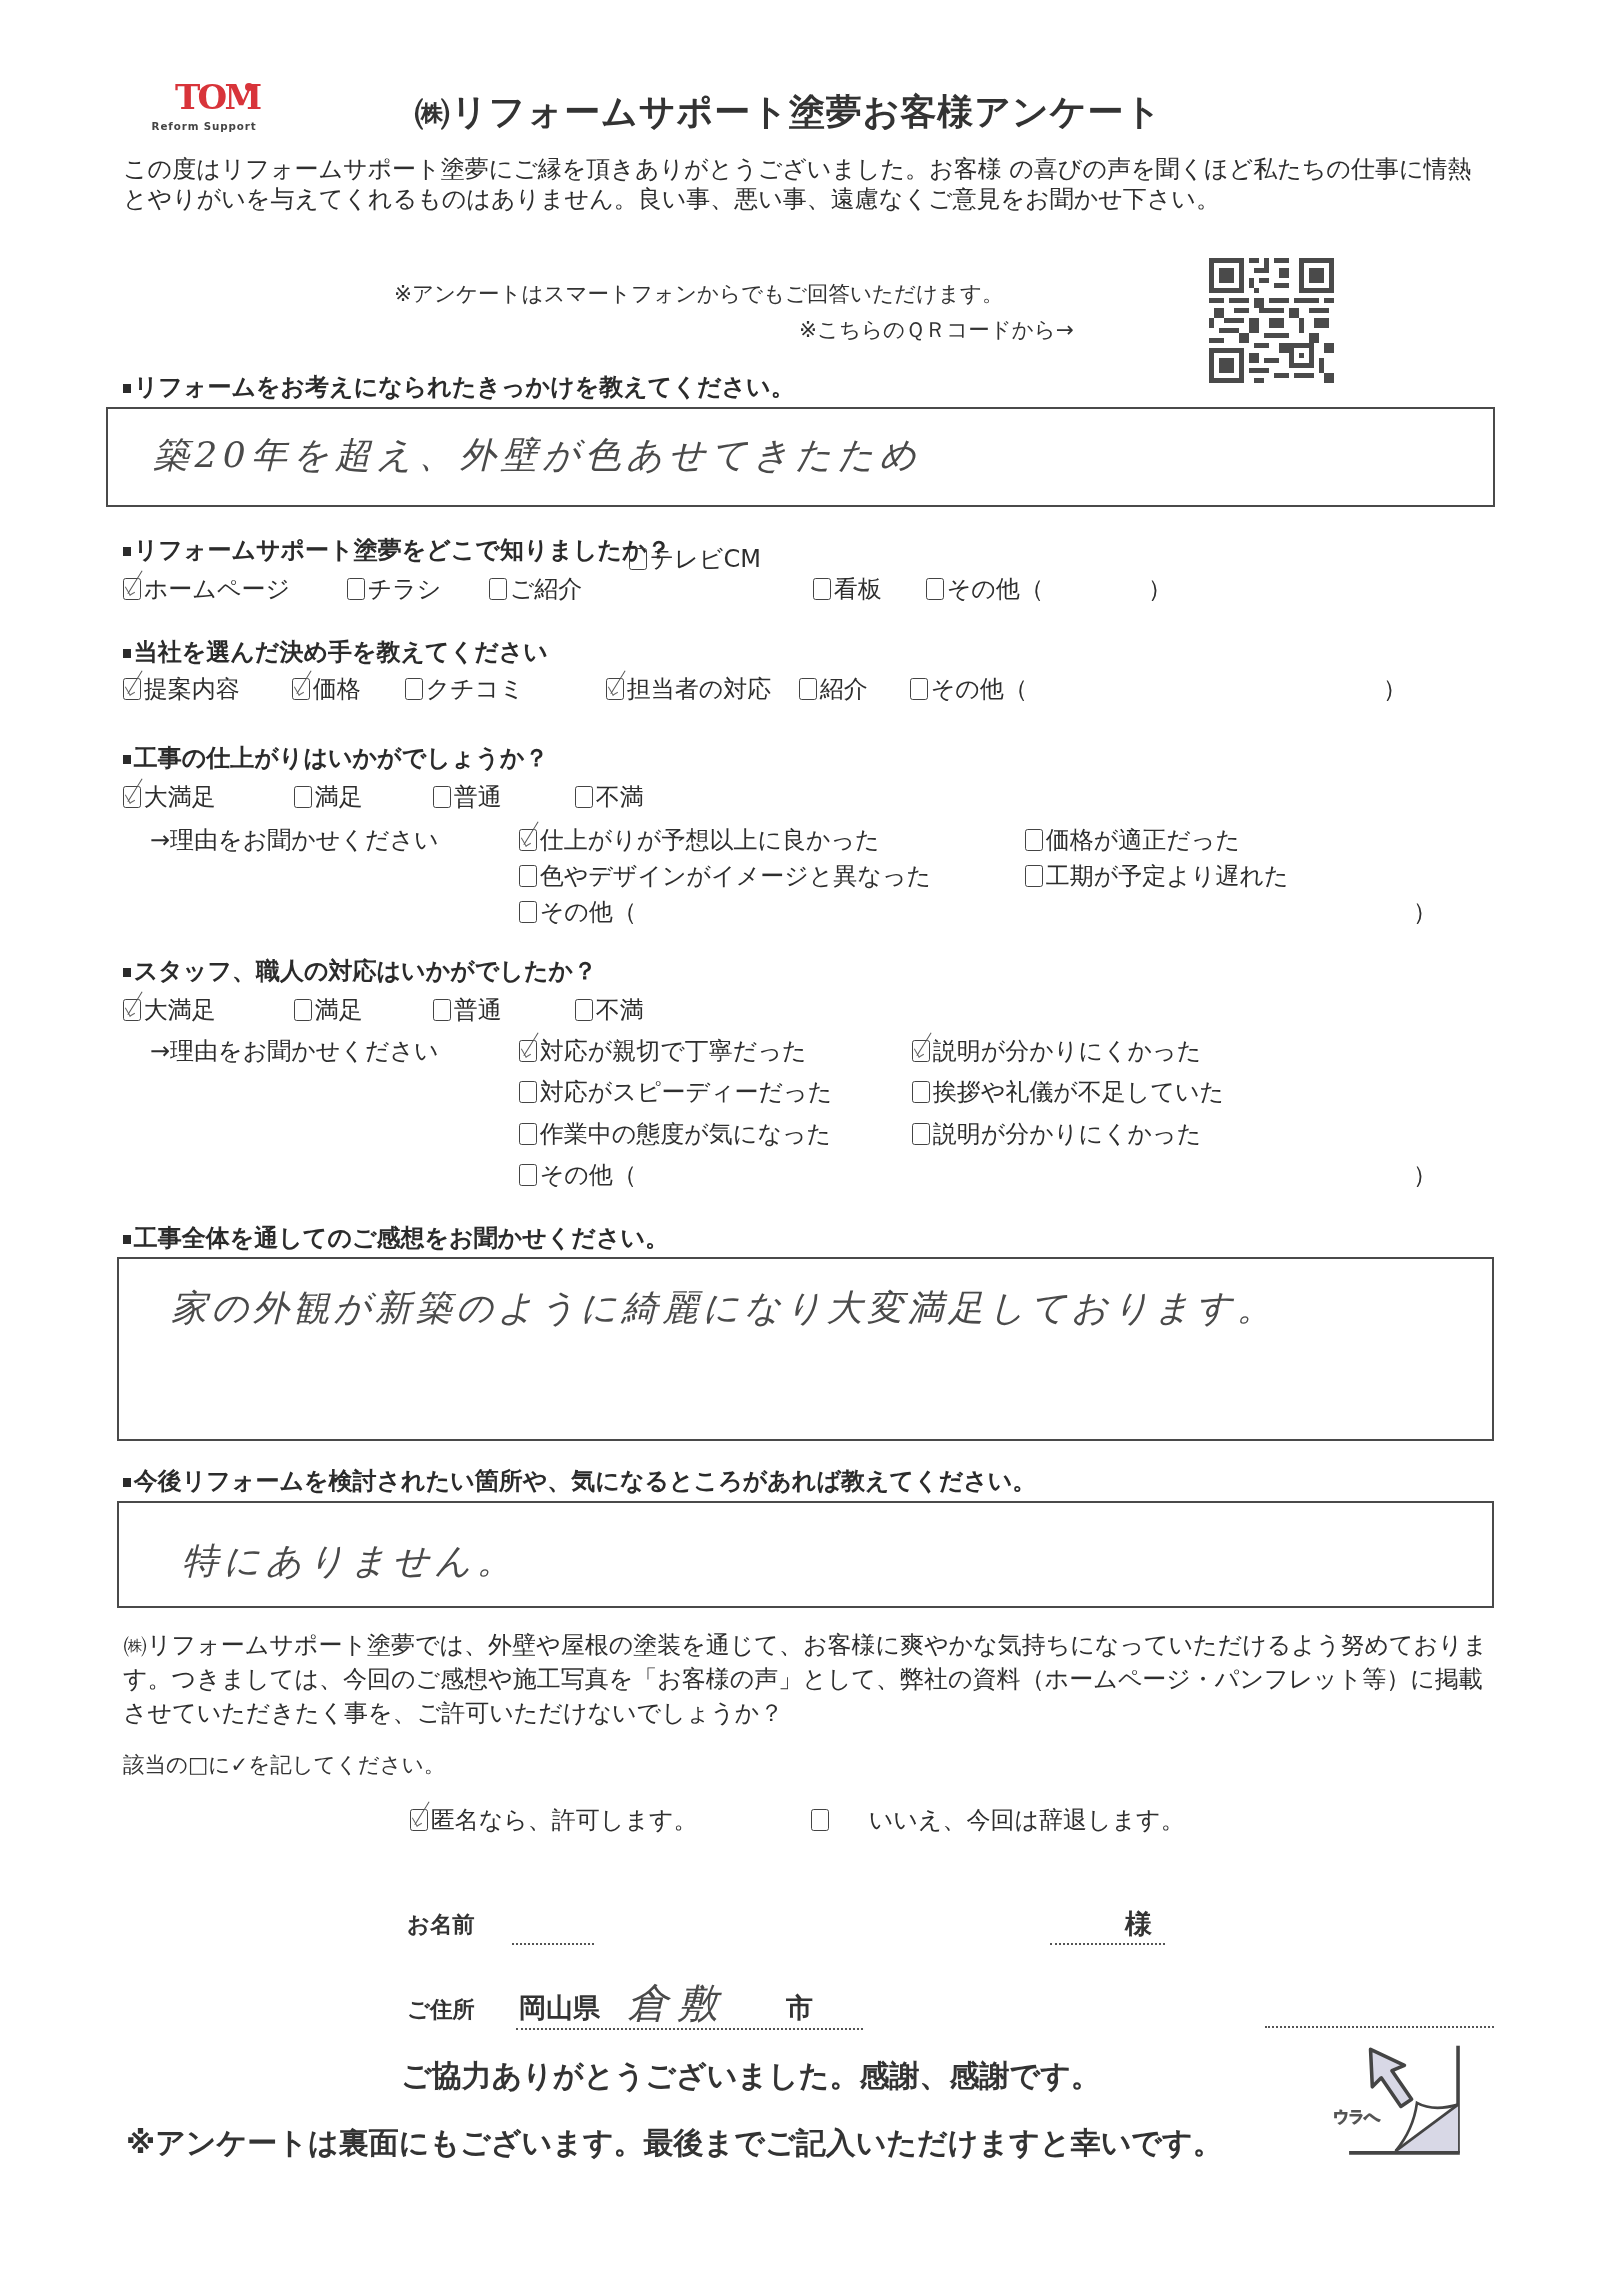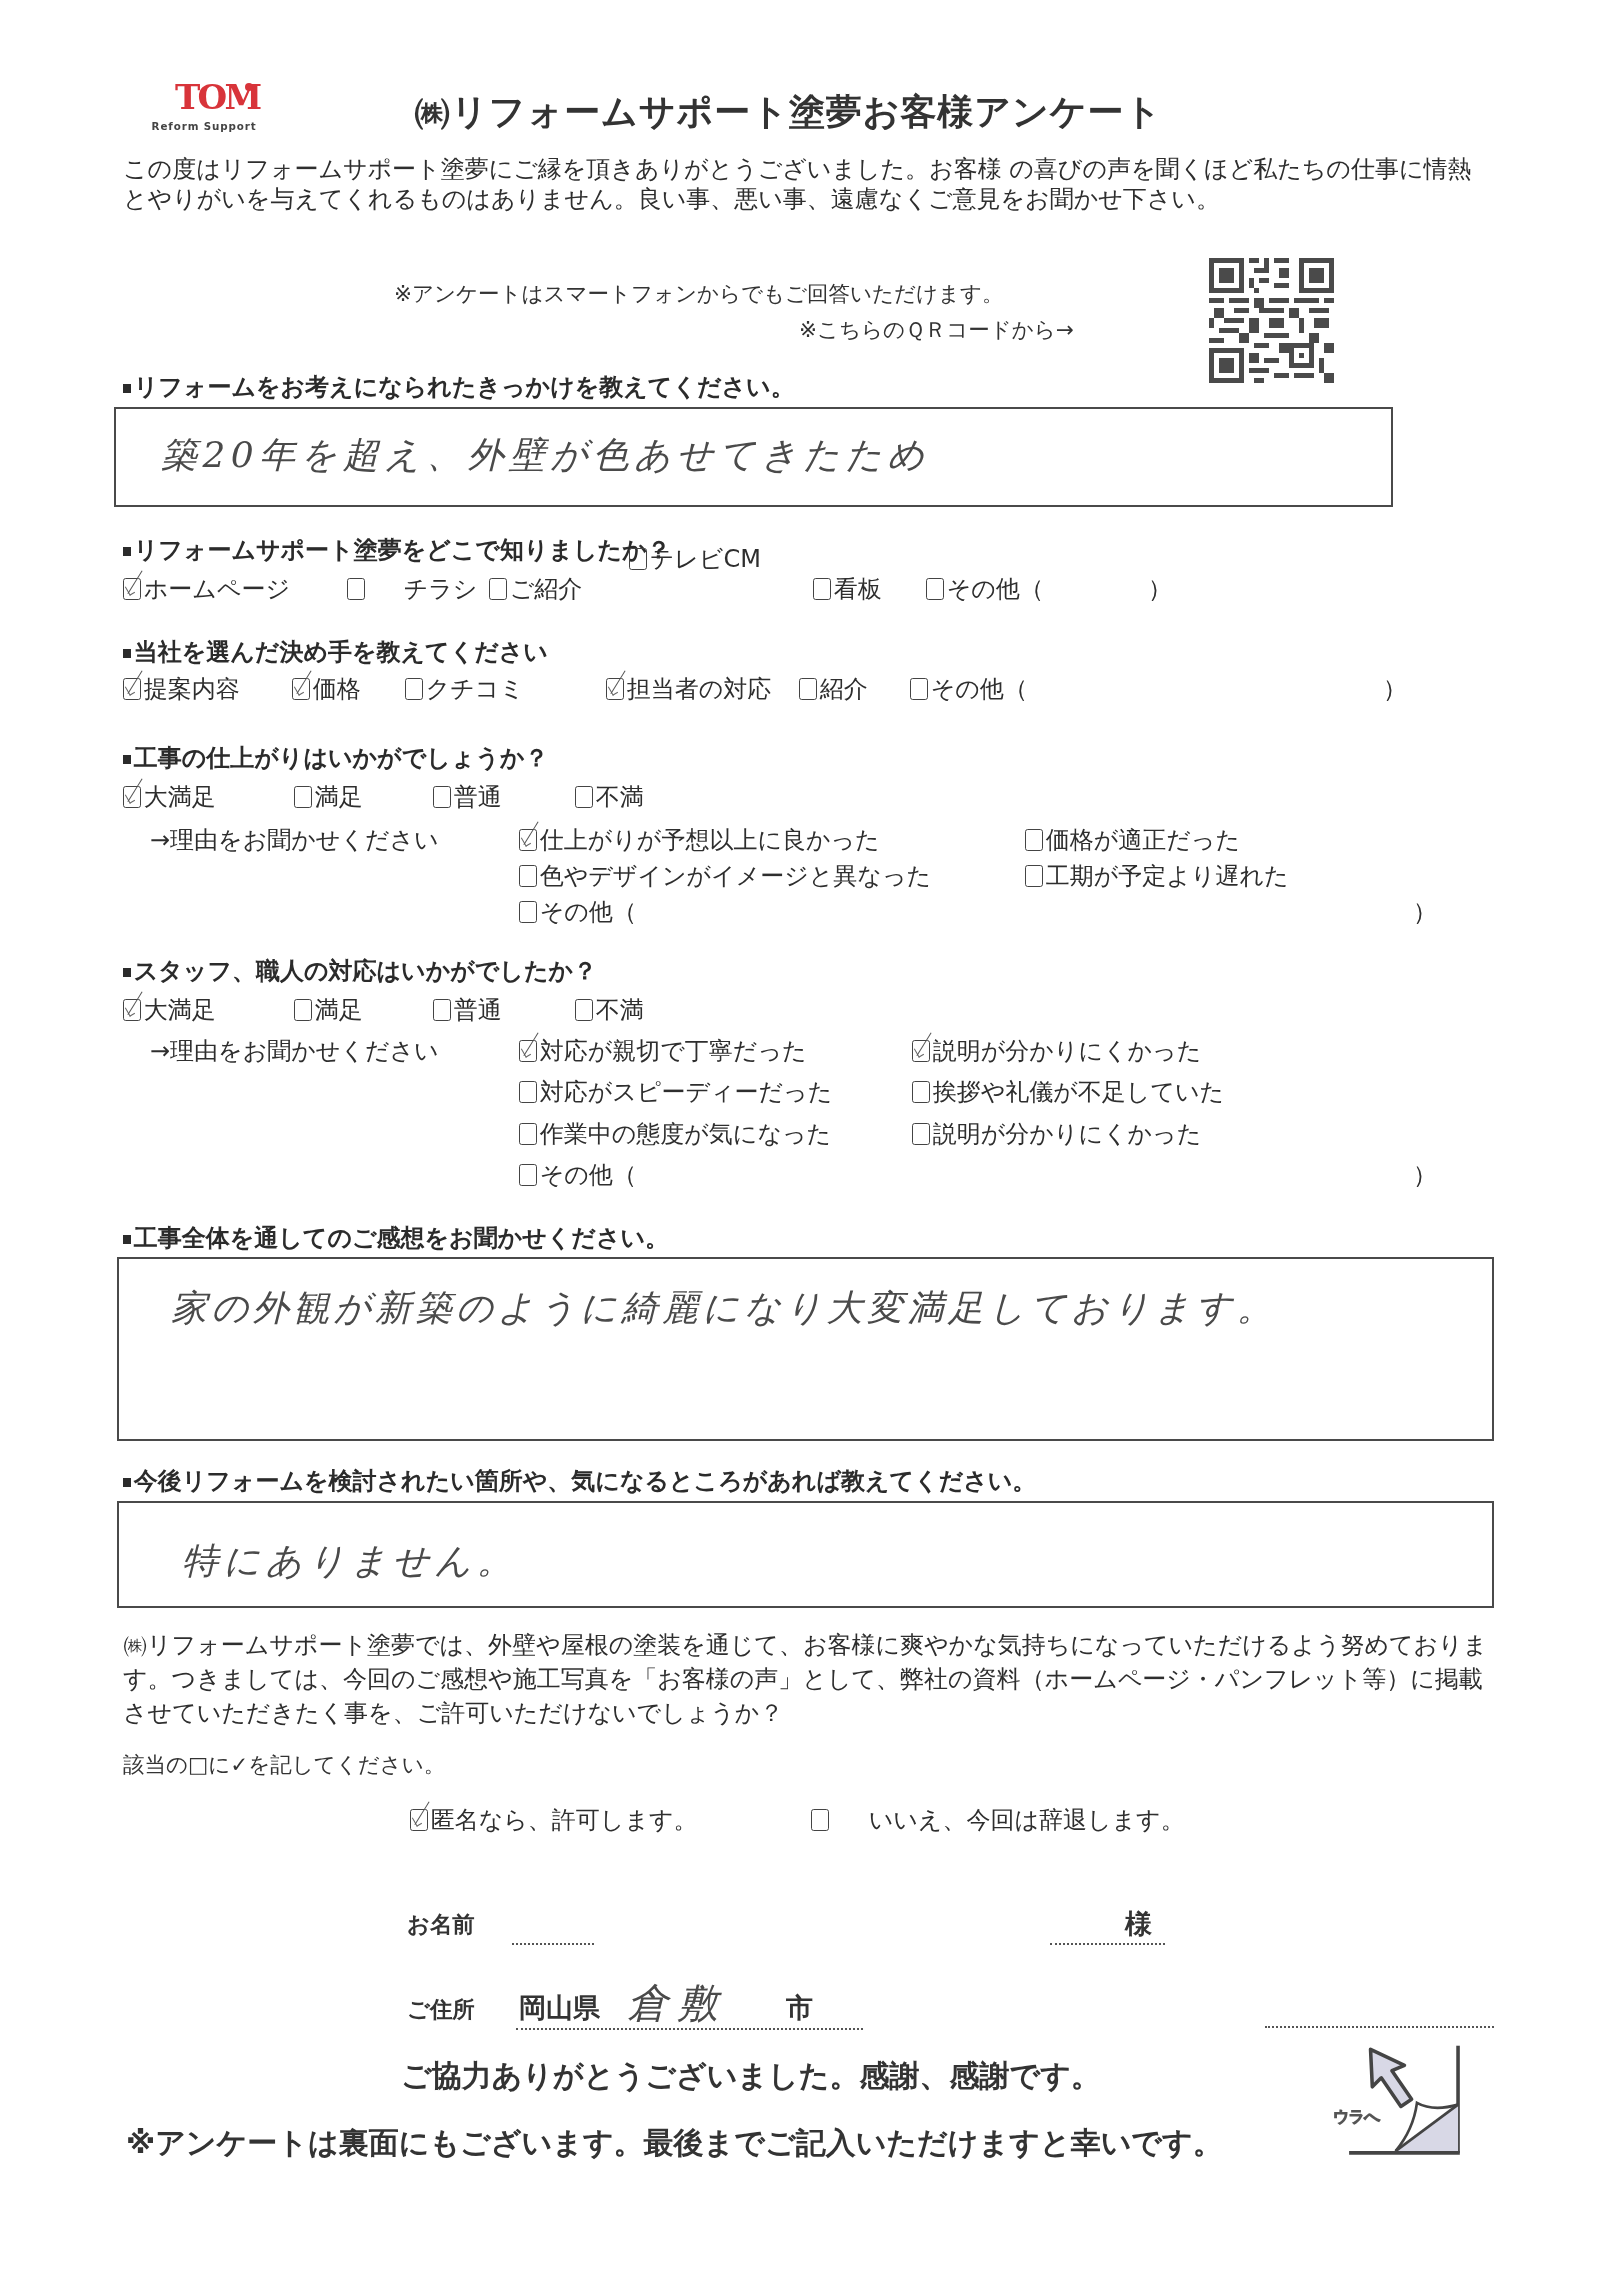--- a/index.html
+++ b/index.html
@@ -114,30 +114,30 @@
         <rect x="8" y="22" width="4" height="1"></rect>
         <rect x="13" y="23" width="3" height="1"></rect>
       <rect x="17" y="23" width="4" height="1"></rect>
         <rect x="23" y="23" width="2" height="2"></rect>
         <rect x="9" y="24" width="2" height="1"></rect>
     </g>
   </svg>
 </div>
 
 <div class="abs section-title" style="left:123px; top:371px;">リフォームをお考えになられたきっかけを教えてください。</div>
-<div class="answer-box" style="left:114px; top:407px; width:1279px; height:100px;text-decoration:underline;">
+<div class="answer-box" style="left:106px; top:407px; width:1389px; height:100px;text-decoration:underline;">
   <div class="handwriting" style="left:45px; top:21.5px;">築20年を超え、外壁が色あせてきたため</div>
 </div>
 
 <div class="abs section-title" style="left:123px; top:534px;">リフォームサポート塗夢をどこで知りましたか？</div>
 <div class="opt" style="left:123px; top:573px;">
     <span class="cb checked"></span>
     <span>ホームページ</span>
   </div>
-<div class="opt" style="left:347px; top:573px;gap:36px;">
+<div class="opt" style="left:347px; top:573px;">
     <span class="cb"></span>
     <span>チラシ</span>
   </div>
 <div class="opt" style="left:489px; top:573px;">
     <span class="cb"></span>
     <span>ご紹介</span>
   </div>
 <div class="opt" style="left:629px; top:543px;">
     <span class="cb"></span>
     <span>テレビCM</span>

